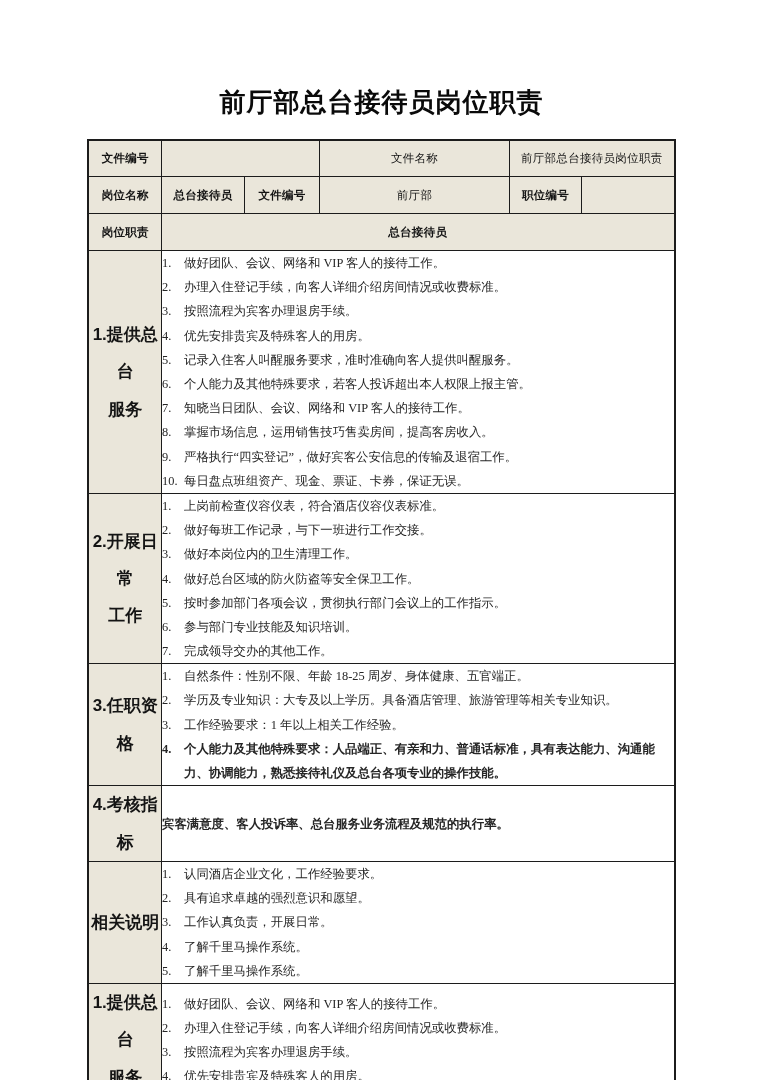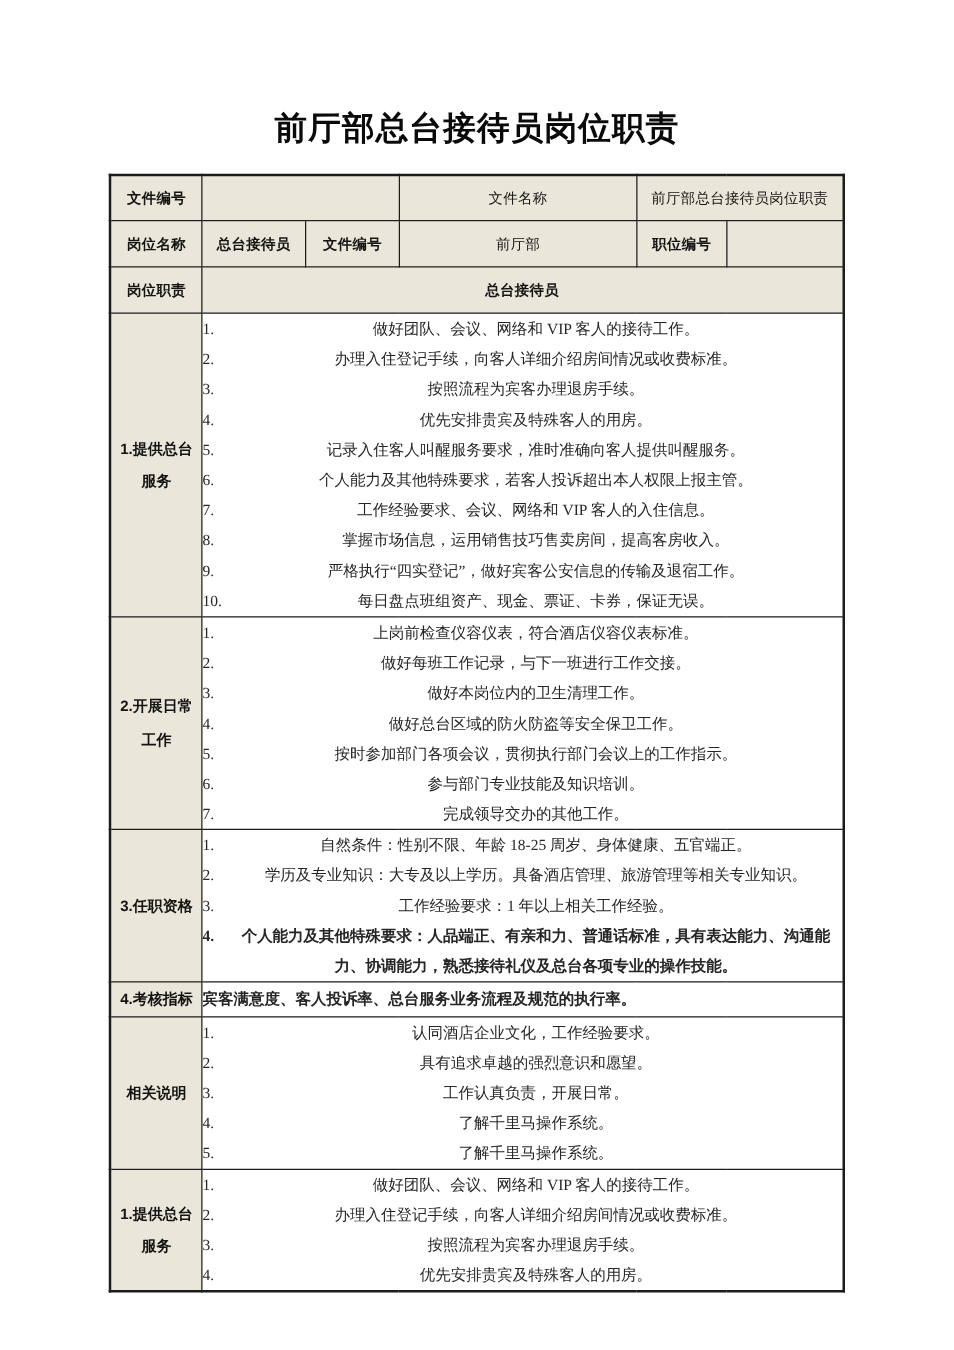--- a/index.html
+++ b/index.html
@@ -54,21 +54,21 @@
     letter-spacing: 0.3px;
   }
   .hdr.plain {
     font-weight: normal;
   }
   .label-cell {
     background: #eae6da;
     text-align: center;
     font-family: "Liberation Sans", "DejaVu Sans", sans-serif;
     font-weight: bold;
-    font-size: 12px;
+    font-size: 17px;
     color: #141414;
     line-height: 2.2;
     padding: 4px 2px;
   }
   .content-cell {
     background: #ffffff;
     padding: 7px 10px 7px 13px;
     font-family: "Liberation Serif", "DejaVu Serif", serif;
     font-size: 12.4px;
     line-height: 1.95;
@@ -80,21 +80,20 @@
     align-items: flex-start;
   }
   .content-cell .num {
     flex: 0 0 auto;
     width: 22px;
     text-align: left;
     font-family: "Liberation Serif", "DejaVu Serif", serif;
   }
   .content-cell .txt {
     flex: 1 1 auto;
-    text-align: center;
   }
   .content-cell .line.strong .txt,
   .content-cell .line.strong .num {
     font-weight: bold;
   }
   .plain-text {
     font-family: "Liberation Serif", "DejaVu Serif", serif;
     font-size: 12.4px;
     line-height: 1.95;
     font-weight: bold;
@@ -167,21 +166,21 @@
             <div class="line">
               <span class="num">5.</span>
               <span class="txt">记录入住客人叫醒服务要求，准时准确向客人提供叫醒服务。</span>
             </div>
             <div class="line">
               <span class="num">6.</span>
               <span class="txt">个人能力及其他特殊要求，若客人投诉超出本人权限上报主管。</span>
             </div>
             <div class="line">
               <span class="num">7.</span>
-              <span class="txt">工作经验要求、会议、网络和 VIP 客人的入住信息。</span>
+              <span class="txt">知晓当日团队、会议、网络和 VIP 客人的接待工作。</span>
             </div>
             <div class="line">
               <span class="num">8.</span>
               <span class="txt">掌握市场信息，运用销售技巧售卖房间，提高客房收入。</span>
             </div>
             <div class="line">
               <span class="num">9.</span>
               <span class="txt">严格执行“四实登记”，做好宾客公安信息的传输及退宿工作。</span>
             </div>
             <div class="line">

